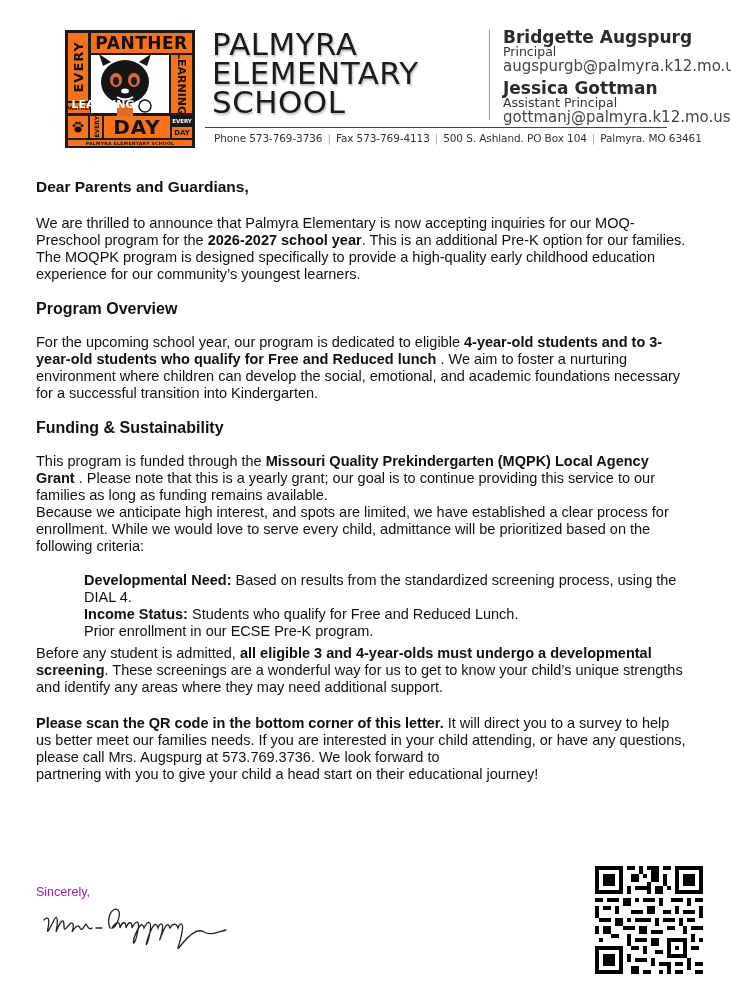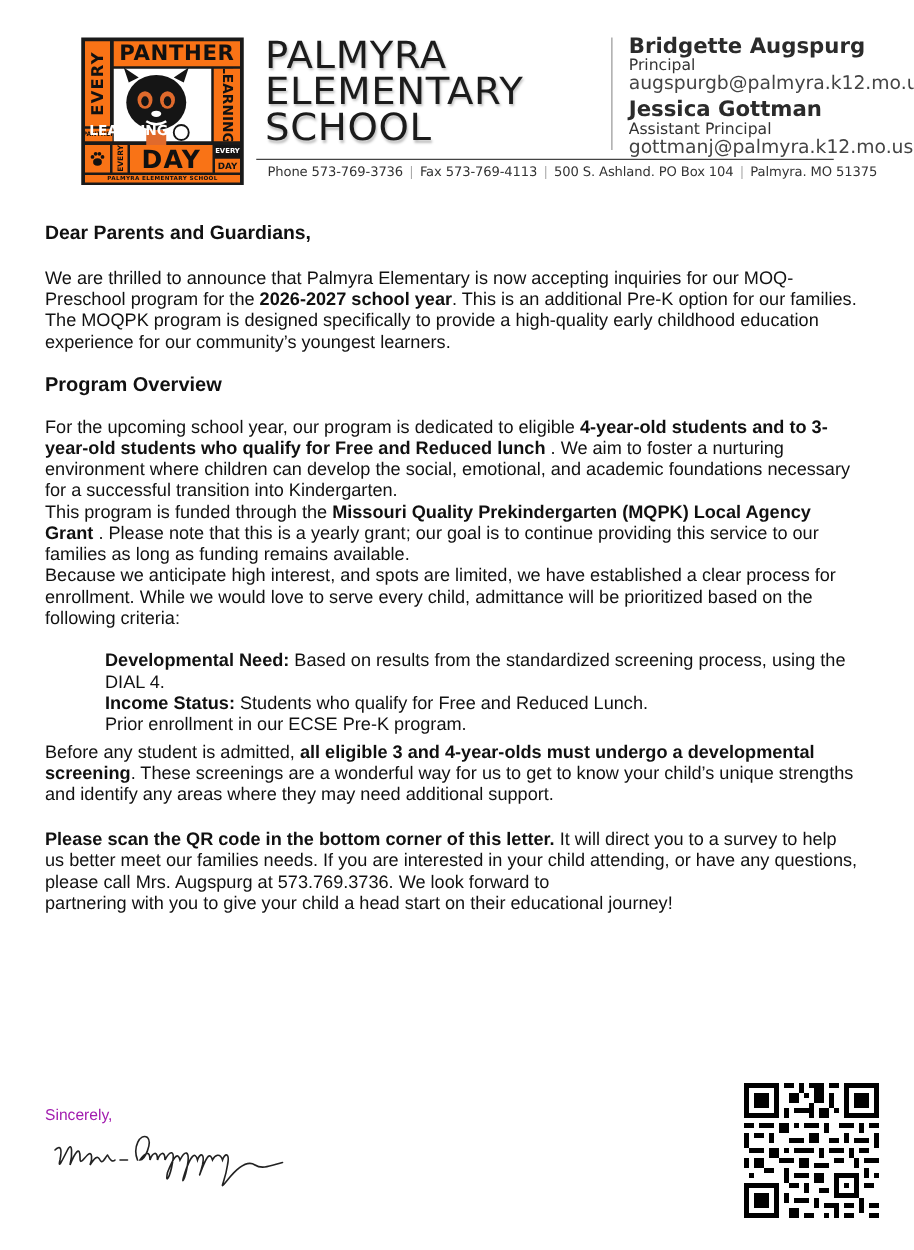--- a/index.html
+++ b/index.html
@@ -121,31 +121,32 @@
   <div class="block2">
     <div class="name">Jessica Gottman</div>
     <div class="title">Assistant Principal</div>
     <div class="email">gottmanj@palmyra.k12.mo.us</div>
   </div>
 </div>
 
 <div class="hrule"></div>
 
 <div class="contact-line">
-  <span>Phone 573-769-3736</span><span class="sep">|</span><span>Fax 573-769-4113</span><span class="sep">|</span><span>500 S. Ashland. PO Box 104</span><span class="sep">|</span><span>Palmyra. MO 51375</span>
+  <span>Phone 573-769-3736</span><span class="sep">|</span><span>Fax 573-769-4113</span><span class="sep">|</span><span>500 S. Ashland. PO Box 104</span><span class="sep">|</span><span>Palmyra. MO 63461</span>
 </div>
 
 <div class="letter">
   <p class="greeting">Dear Parents and Guardians,</p>
 
   <p class="para"><span>We are thrilled to announce that Palmyra Elementary is now accepting inquiries for our MOQ-Preschool program for the </span><b>2026-2027 school year</b><span>. This is an additional Pre-K option for our families. The MOQPK program is designed specifically to provide a high-quality early childhood education experience for our community’s youngest learners.</span></p>
 
   <p class="heading">Program Overview</p>
   <p class="para"><span>For the upcoming school year, our program is dedicated to eligible </span><b>4-year-old students and to 3-year-old students who qualify for Free and Reduced lunch</b><span> . We aim to foster a nurturing environment where children can develop the social, emotional, and academic foundations necessary for a successful transition into Kindergarten.</span></p>
 
+  <p class="heading">Funding &amp; Sustainability</p>
   <p class="para"><span>This program is funded through the </span><b>Missouri Quality Prekindergarten (MQPK) Local Agency Grant</b><span> . Please note that this is a yearly grant; our goal is to continue providing this service to our families as long as funding remains available.</span></p>
 
   <p class="para">Because we anticipate high interest, and spots are limited, we have established a clear process for enrollment. While we would love to serve every child, admittance will be prioritized based on the following criteria:</p>
 
   <div class="criteria">
     <div><b>Developmental Need:</b><span> Based on results from the standardized screening process, using the DIAL 4.</span></div>
     <div><b>Income Status:</b><span> Students who qualify for Free and Reduced Lunch.</span></div>
     <div><b></b><span>Prior enrollment in our ECSE Pre-K program.</span></div>
   </div>
 

